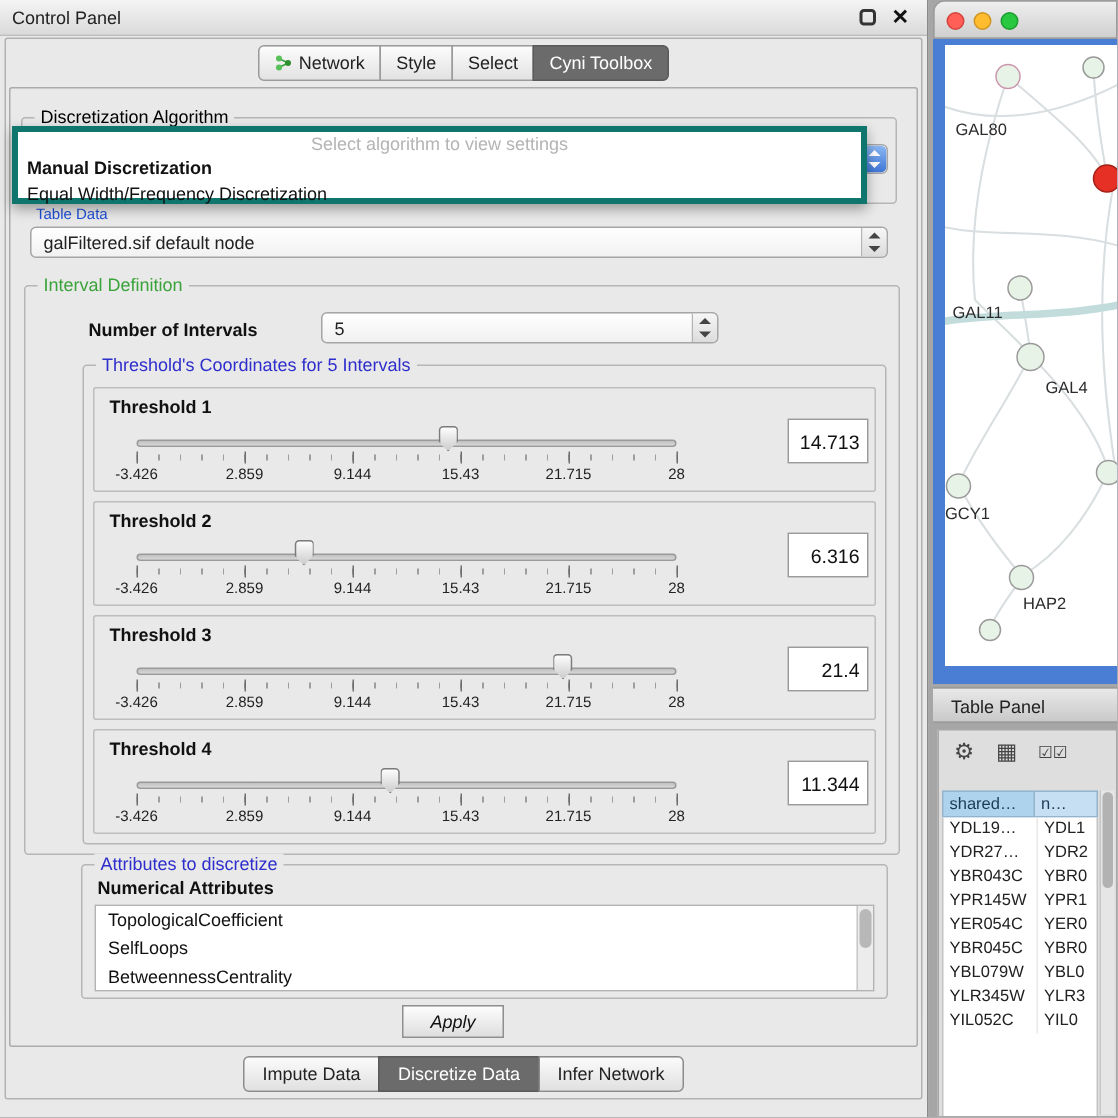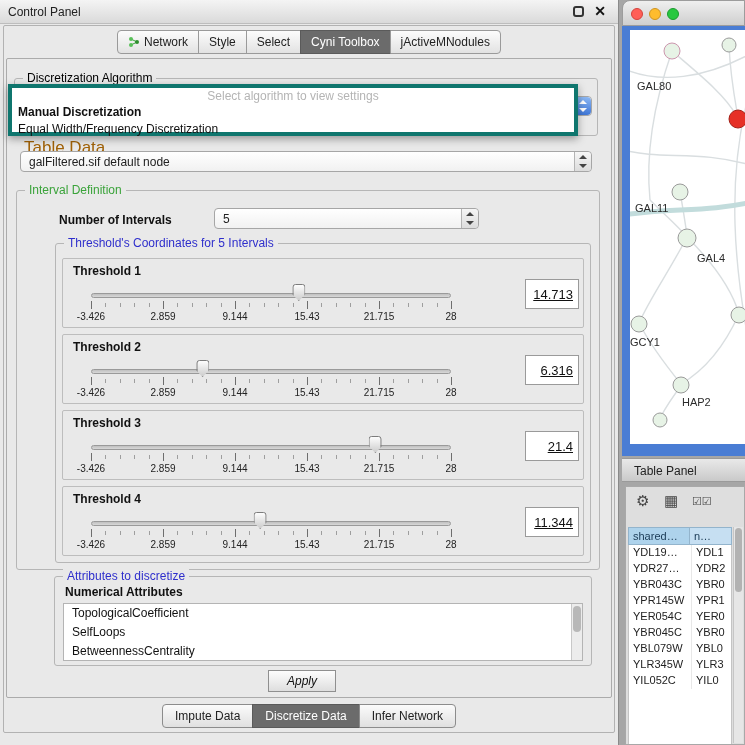--- a/index.html
+++ b/index.html
@@ -42,21 +42,21 @@
   .combo .cap { position:absolute; right:0; top:0; bottom:0; width:17px; border-left:1px solid #b4b4b4;
                 background:linear-gradient(#f6f6f6,#dcdcdc); border-radius:0 4px 4px 0; }
   .combo .cap.blue { background:linear-gradient(#8cb8f4,#3f76d6); border-left:1px solid #3a6ec4; }
   .arr-up, .arr-down { position:absolute; left:50%; transform:translateX(-50%); width:0; height:0;
                        border-left:4px solid transparent; border-right:4px solid transparent; }
   .arr-up { top:3px; border-bottom:4px solid #444; }
   .arr-down { bottom:3px; border-top:4px solid #444; }
   .cap.blue .arr-up { border-bottom-color:#fff; }
   .cap.blue .arr-down { border-top-color:#fff; }
 
-  .plain-label { position:absolute; font-size:17px; color:#a16207; }
+  .plain-label { position:absolute; font-size:10px; color:#1d4ed8; }
   .bold-label { position:absolute; font-size:12px; font-weight:bold; color:#111; }
 
   
   .popup { position:absolute; left:8px; top:84px; width:570px; height:52px; background:#fff;
            border:4px solid #0f766e; box-shadow:0 3px 8px rgba(0,0,0,.35); z-index:30; }
   .popup .hint { height:16px; line-height:16px; text-align:center; color:#b4b4b4; font-size:12px; }
   .popup .opt { height:17px; line-height:17px; padding-left:6px; font-size:12px; color:#111; cursor:pointer; }
   .popup .opt.bold { font-weight:bold; }
 
   
@@ -69,21 +69,21 @@
   .thumb { position:absolute; top:21px; width:13px; height:17px; transform:translateX(-50%);
            background:linear-gradient(#fdfdfd,#cdcdcd); border:1px solid #7c7c7c; border-radius:3px;
            clip-path:polygon(0 0,100% 0,100% 60%,50% 100%,0 60%); cursor:pointer; }
   .minor-ticks { position:absolute; top:40px; left:0; width:100%; height:4px;
                  background-image:repeating-linear-gradient(to right,#9e9e9e 0,#9e9e9e 1px,transparent 1px,transparent 4%); }
   .major-ticks { position:absolute; top:38px; left:0; width:100%; height:8px; }
   .major-ticks div { position:absolute; top:0; width:1px; height:8px; background:#6e6e6e; }
   .scale-labels { position:absolute; top:48px; left:0; width:100%; height:12px; }
   .scale-labels span { position:absolute; transform:translateX(-50%); font-size:10px; color:#222; white-space:nowrap; }
   .thr-value { position:absolute; left:462px; top:20px; width:54px; height:30px; background:#fff;
-               border:1px solid #9a9a9a; font-size:13px; color:#111; text-align:right; padding:7px 5px 0 0;text-decoration:underline; }
+               border:1px solid #9a9a9a; font-size:13px; color:#111; text-align:right; padding:7px 5px 0 0; }
 
   
   .attr-list { position:absolute; left:8px; right:8px; top:26px; height:58px; background:#fff;
                border:1px solid #b4b4b4; overflow:hidden; }
   .list-item { padding:1px 8px; font-size:12px; line-height:17px; color:#111; cursor:pointer; white-space:nowrap; }
   .vscroll { position:absolute; right:0; top:0; bottom:0; width:11px; background:#ececec; border-left:1px solid #c8c8c8; }
   .vscroll .thumb-v { position:absolute; left:1px; right:1px; top:2px; height:26px; background:#b8b8b8; border-radius:4px; }
 
   .apply-btn { position:absolute; left:268px; top:670px; width:68px; height:22px; font-size:12px; color:#111;
                background:linear-gradient(#fdfdfd,#dedede); border:1px solid #8f8f8f; border-radius:0;
@@ -158,23 +158,20 @@
         <span>Network</span>
       </div>
       <div class="tab">
           <span>Style</span>
         </div>
       <div class="tab">
           <span>Select</span>
         </div>
       <div class="tab selected">
           <span>Cyni Toolbox</span>
-        </div>
-      <div class="tab">
-          <span>jActiveMNodules</span>
         </div>
     </div>
 
     <div class="inner-panel"></div>
 
     <div class="titled-group" style="left:14px;top:78px;width:584px;height:58px;">
       <span class="group-title">Discretization Algorithm</span>
     </div>
     <div class="combo" style="left:20px;top:96px;width:572px;height:20px;">
       <span class="cap blue">

